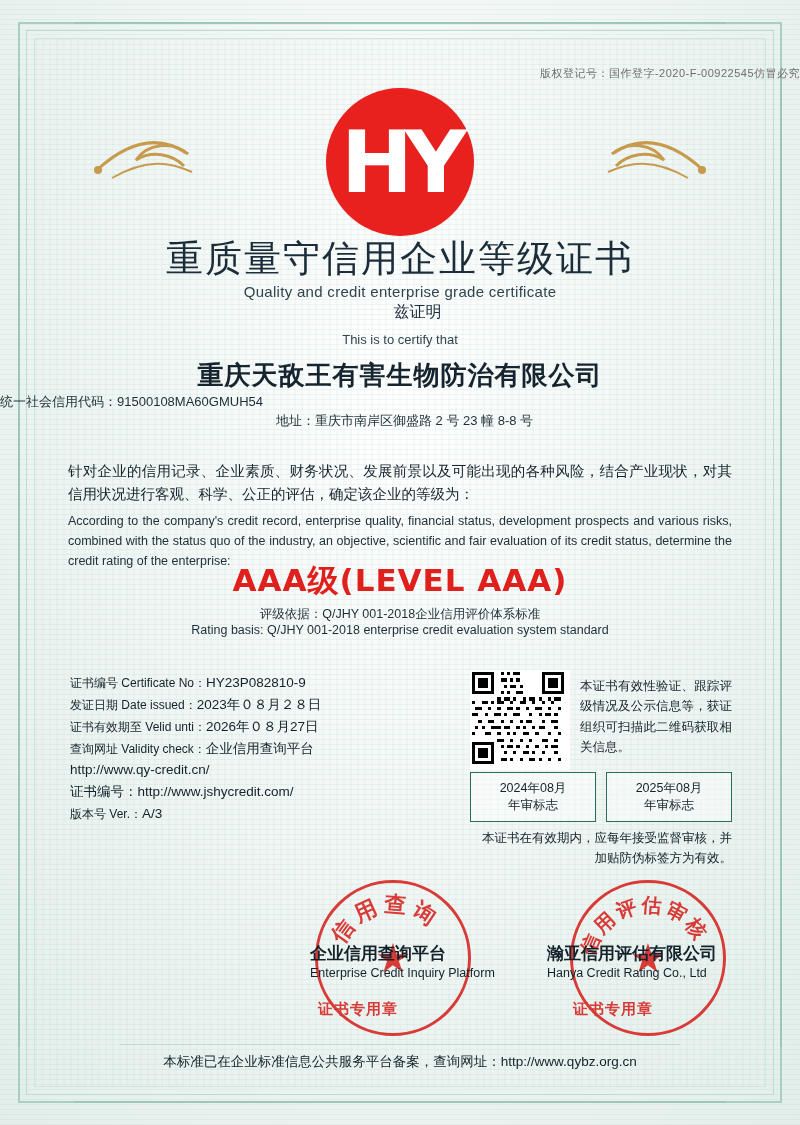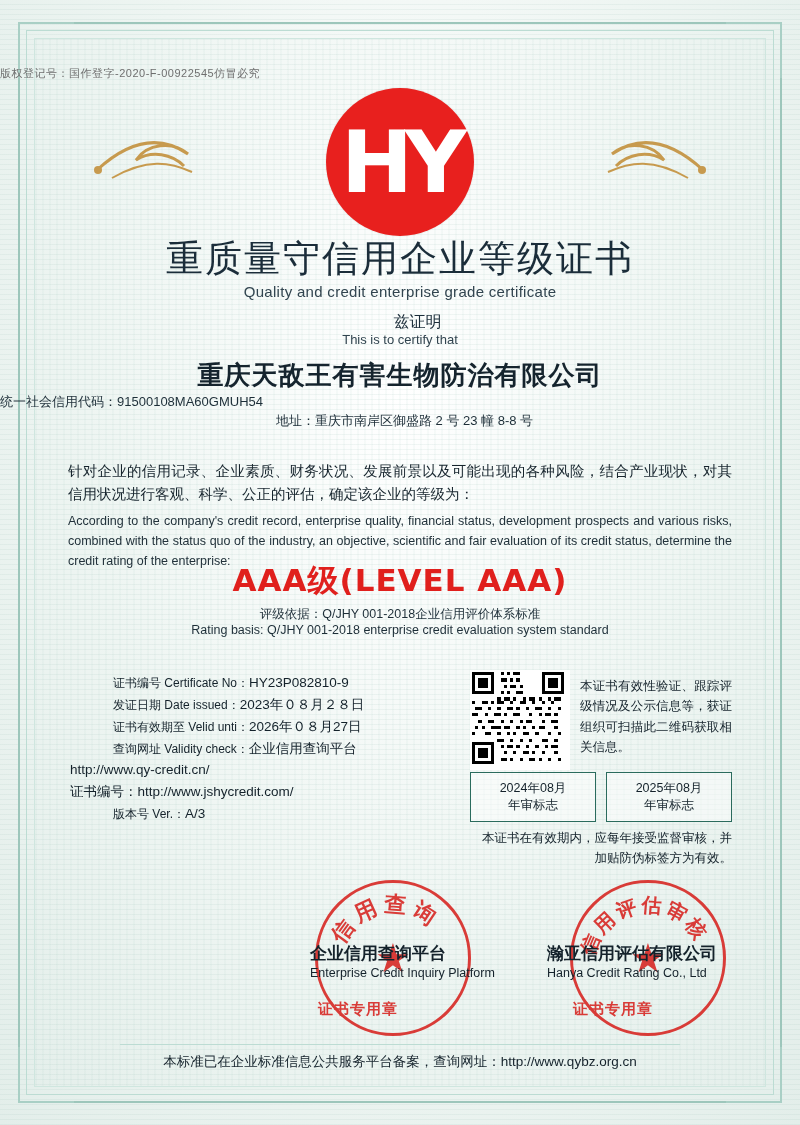--- a/index.html
+++ b/index.html
@@ -33,21 +33,21 @@
   }
   .corner{
     position:absolute;width:54px;height:54px;border:2px solid #a9cfc5;
   }
   .c-tl{left:18px;top:22px;border-right:none;border-bottom:none;}
   .c-tr{right:18px;top:22px;border-left:none;border-bottom:none;}
   .c-bl{left:18px;bottom:22px;border-right:none;border-top:none;}
   .c-br{right:18px;bottom:22px;border-left:none;border-top:none;}
 
   .copyright{
-    position:absolute;top:66px;left:0;right:0;text-align:left;
+    position:absolute;top:66px;left:0;right:0;text-align:right;
     font-size:11px;color:#6f6f6f;letter-spacing:.5px;
   }
   
   .logo-wrap{position:absolute;top:88px;left:0;right:0;display:flex;justify-content:center;}
   .logo{
     width:148px;height:148px;border-radius:50%;
     background:#e8201e;
     display:flex;align-items:center;justify-content:center;
     color:#fff;font-size:86px;font-weight:bold;line-height:1;
     font-family:"DejaVu Sans", sans-serif;
@@ -63,21 +63,21 @@
   .title-cn{
     position:absolute;top:234px;left:0;right:0;text-align:center;
     font-size:37px;font-weight:normal;color:#1b2d3a;letter-spacing:2px;
     font-family:"DejaVu Sans","Liberation Sans",sans-serif;
   }
   .title-en{
     position:absolute;top:283px;left:0;right:0;text-align:center;
     font-size:15px;color:#31444f;letter-spacing:.3px;
   }
   .certify-cn{
-    position:absolute;top:312px;left:0;right:0;text-align:center;
+    position:absolute;top:302px;left:0;right:0;text-align:center;
     font-size:16px;color:#1b2d3a;margin-left:35px;
   }
   .certify-en{
     position:absolute;top:332px;left:0;right:0;text-align:center;
     font-size:13px;color:#31444f;
   }
   .company{
     position:absolute;top:358px;left:0;right:0;text-align:center;
     font-size:26px;font-weight:bold;color:#15242e;letter-spacing:1px;
     font-family:"DejaVu Sans","Liberation Sans",sans-serif;
@@ -109,21 +109,21 @@
   }
   .basis-en{
     position:absolute;top:623px;left:0;right:0;text-align:center;
     font-size:12.5px;color:#1d2e38;
   }
 
   .info{
     position:absolute;left:70px;top:672px;width:330px;color:#14222b;font-size:13.5px;line-height:1.62;
   }
   .info .row{white-space:nowrap;}
-  .info .lbl-en{font-size:12px;margin-left:43px;}
+  .info .lbl-en{font-size:12px;}
 
   .qr{
     position:absolute;left:470px;top:670px;width:96px;height:96px;
     background:#fff;
     padding:2px;
   }
   .qr svg{display:block;}
 
   .qr-note{
     position:absolute;left:580px;top:668px;width:152px;

